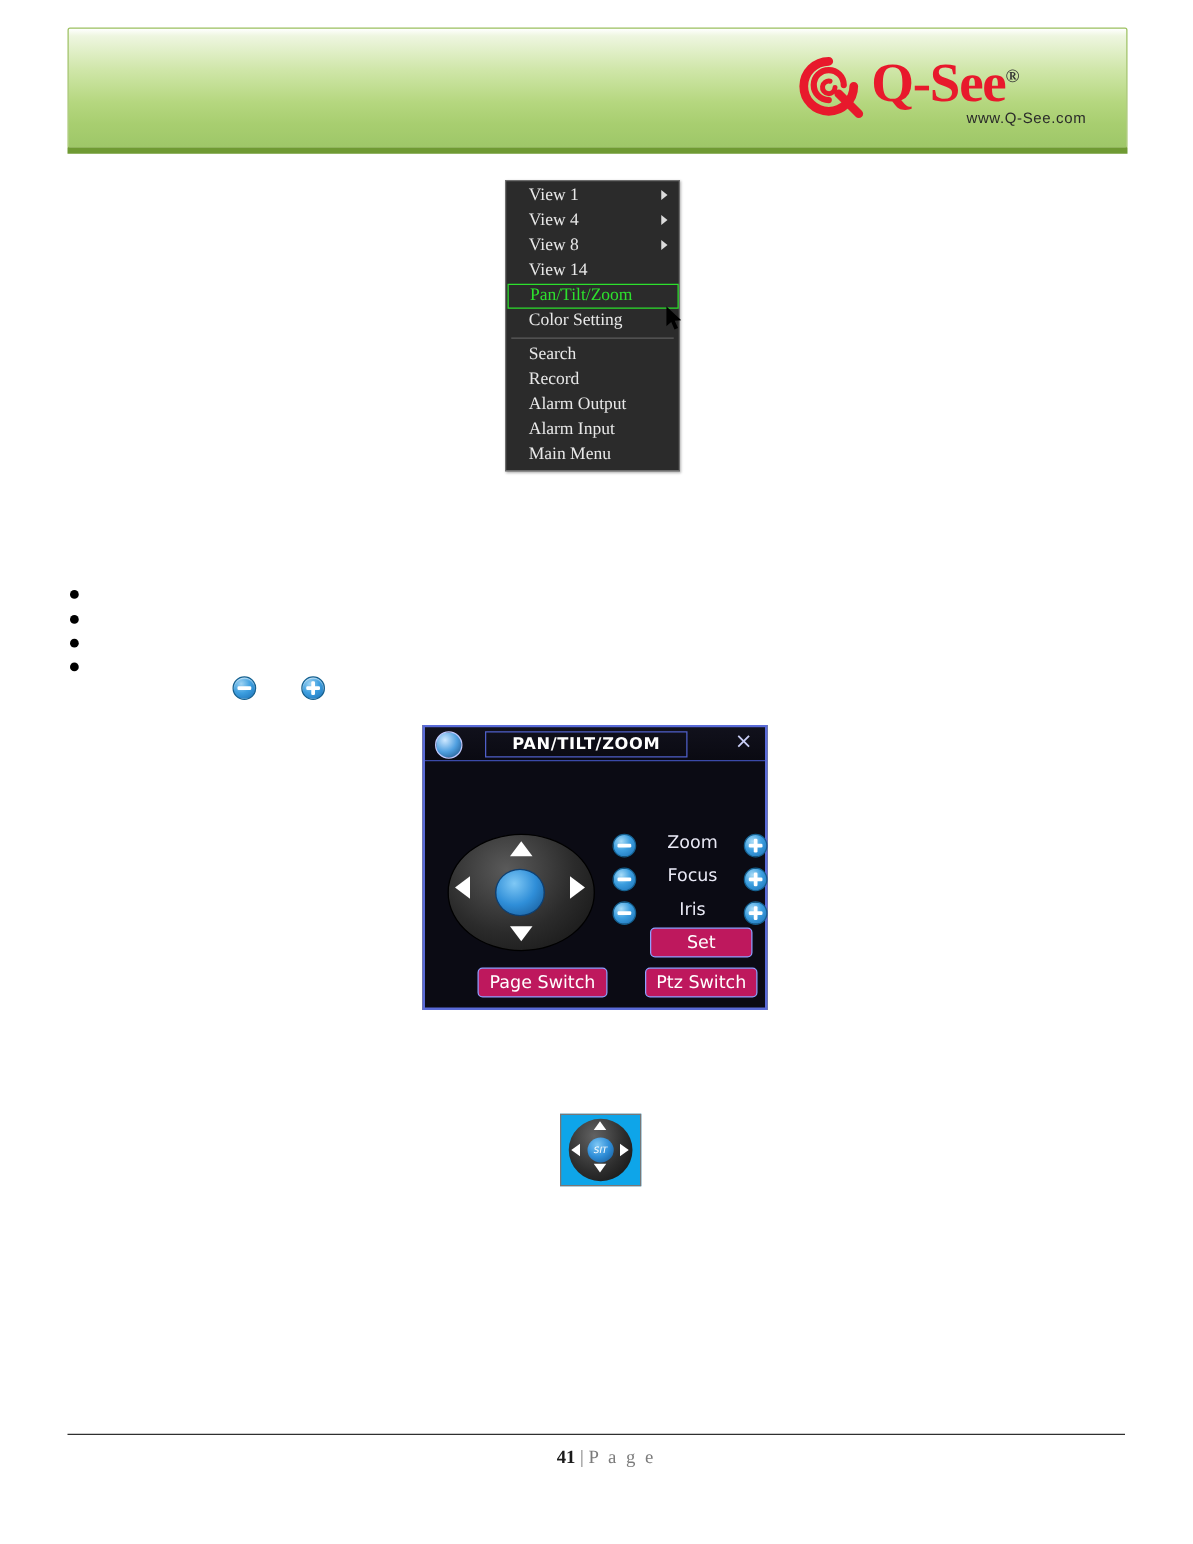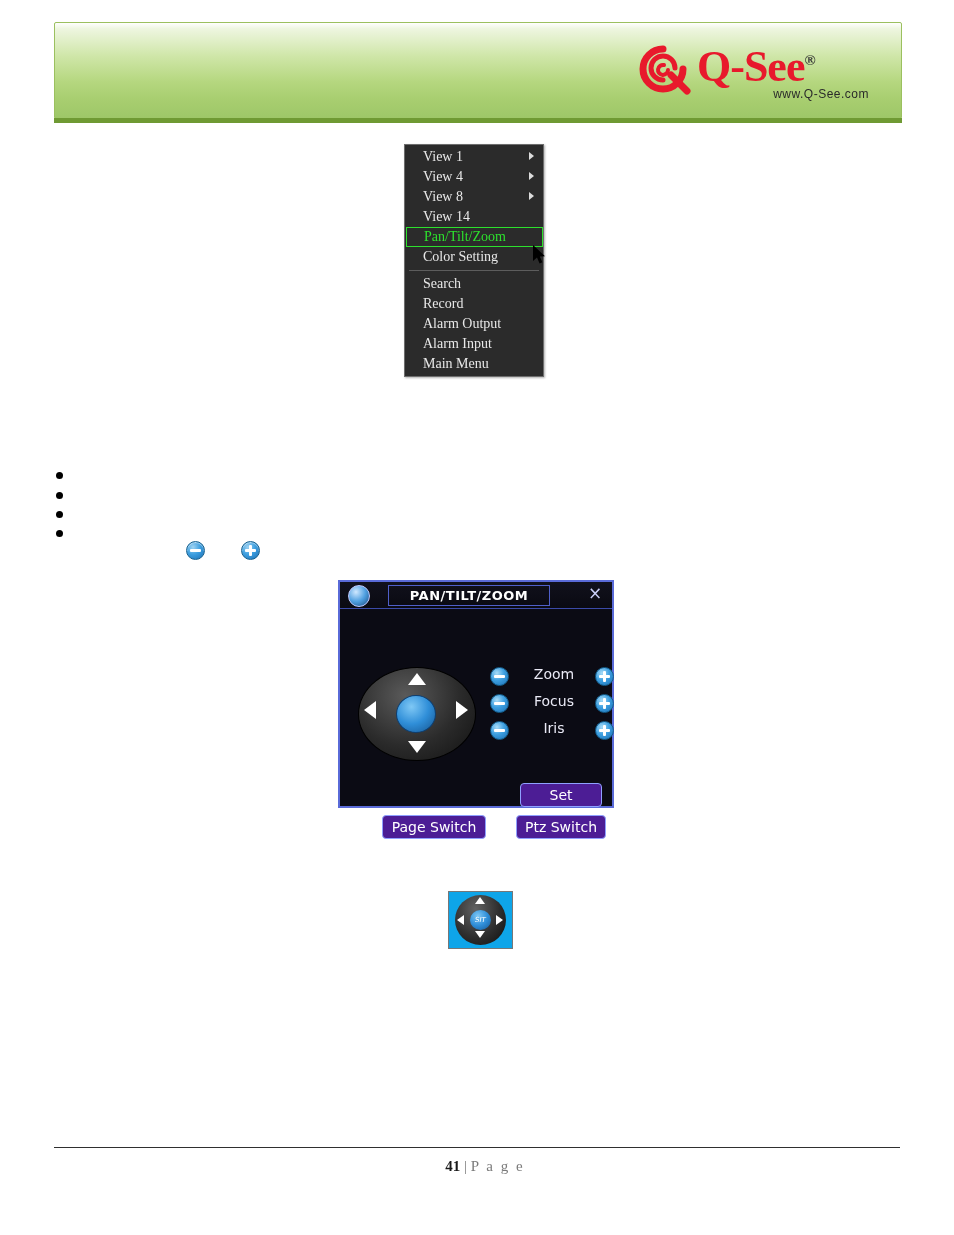--- a/index.html
+++ b/index.html
@@ -341,27 +341,26 @@
     background: #ffffff; border-radius: 1px;
   }
   .minus-btn { left: 8px; }
   .plus-btn  { left: 113px; }
 
   .pill-btn {
     position: absolute;
     height: 22px;
     border: 1px solid #8fa0ff;
     border-radius: 4px;
-    background: #4c1d95;
+    background: #be185d;
     color: #ffffff;
     font-size: 14px;
     text-align: center;
     line-height: 22px;
     font-family: "DejaVu Sans", sans-serif;
-    margin-top: 41px;
   }
 
   
   .mini-dpad {
     position: absolute;
     left: 448px;
     top: 891px;
     width: 63px;
     height: 56px;
     background: #0ea5e9;

